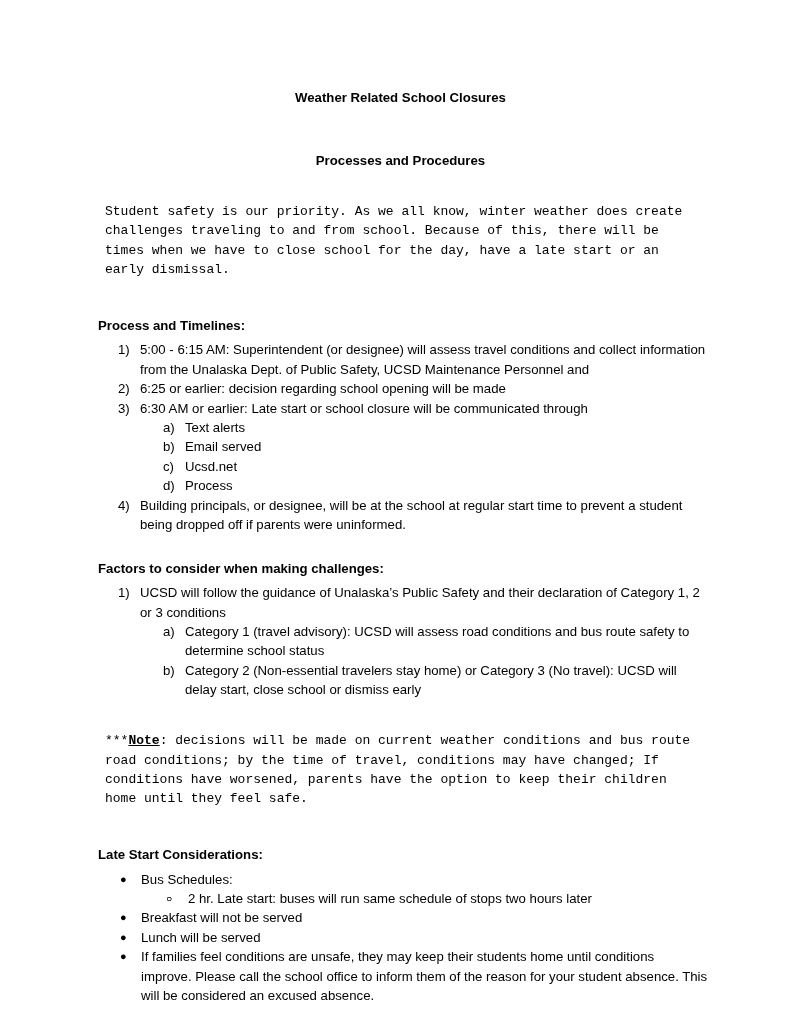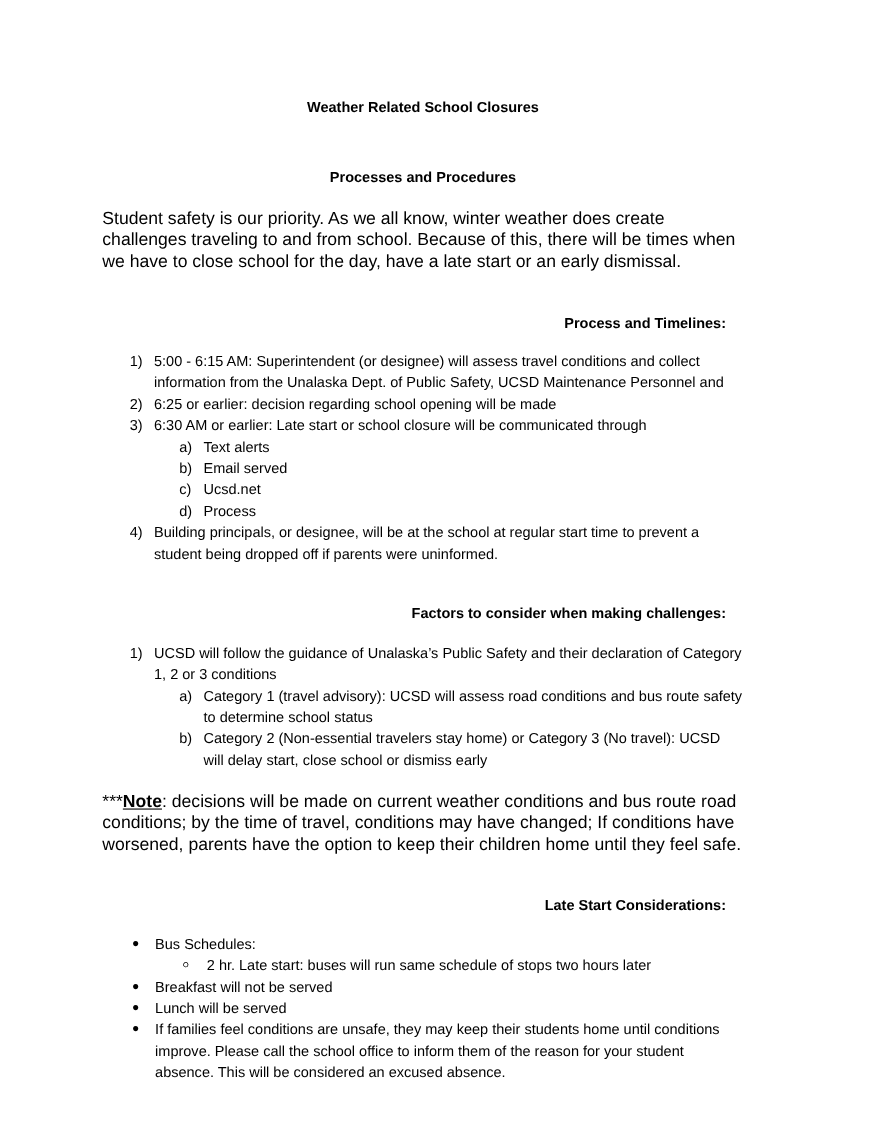--- a/index.html
+++ b/index.html
@@ -13,45 +13,45 @@
     font-family: "Liberation Sans", sans-serif;
     color: #000000;
     -webkit-font-smoothing: antialiased;
   }
   .page {
     position: relative;
     width: 791px;
     height: 1024px;
     background: #ffffff;
     box-sizing: border-box;
-    padding: 88px 115px 0 93px;
+    padding: 88px 83px 0 93px;
   }
   .doc-title {
     text-align: center;
     font-weight: bold;
     font-size: 13.2px;
     line-height: 19.3px;
     margin: 0;
   }
   .doc-title .line2 { display: block; margin-top: 44px; }
 
   .para {
-    font-size: 16px;
-    line-height: 19.4px;
-    margin: 0;
+    font-size: 13px;
+    line-height: 19.4px;
+    margin: 12px;
+    font-family: Liberation Mono, monospace;
   }
   .spacer-blank {
     height: 19.4px;
   }
   .section-head {
     font-size: 13.2px;
     line-height: 19.4px;
     font-weight: bold;
-    margin: 16px;
-    text-align: right;
+    margin: 5px;
   }
 
   
   ul.lvl, ol.lvl {
     list-style: none;
     margin: 0;
     padding: 0;
   }
   li.item {
     position: relative;

